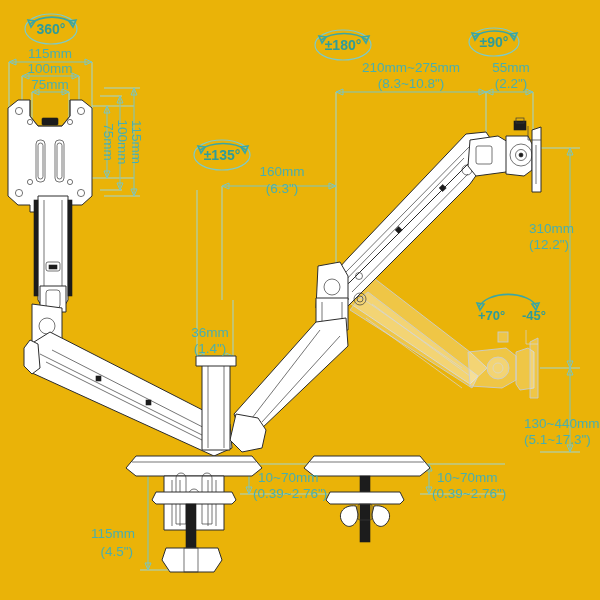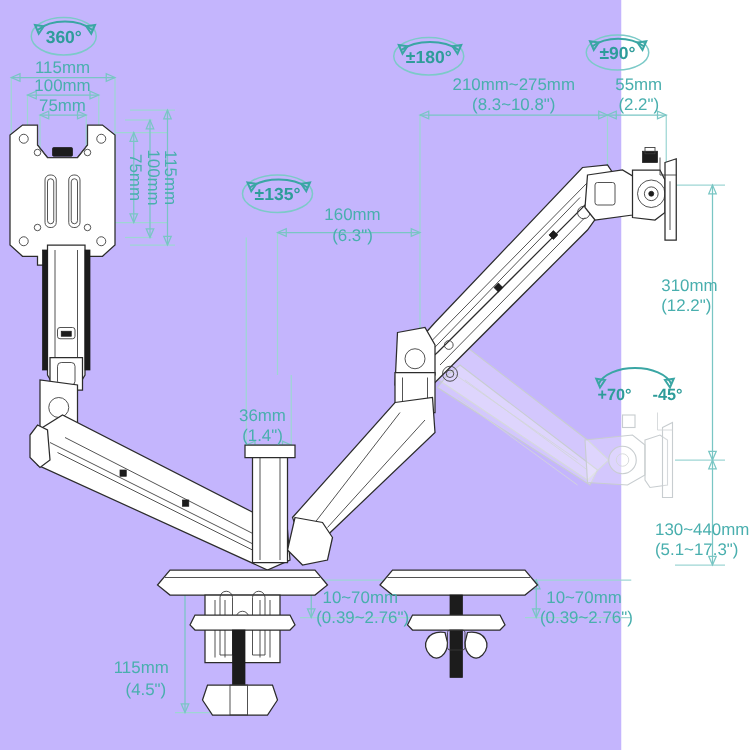--- a/index.html
+++ b/index.html
@@ -8,23 +8,23 @@
     background: #ffffff;
   }
   body {
     width: 600px;
     height: 600px;
     font-family: "Liberation Sans", sans-serif;
     overflow: hidden;
   }
   #stage {
     position: relative;
-    width: 497px;
+    width: 600px;
     height: 600px;
-    background: #c4b5fd;
+    background: #eab308;
   }
   #stage svg {
     position: absolute;
     left: 0;
     top: 0;
   }
   .dim-text {
     font-family: "Liberation Sans", sans-serif;
     font-size: 13.5px;
     fill: #49afae;

